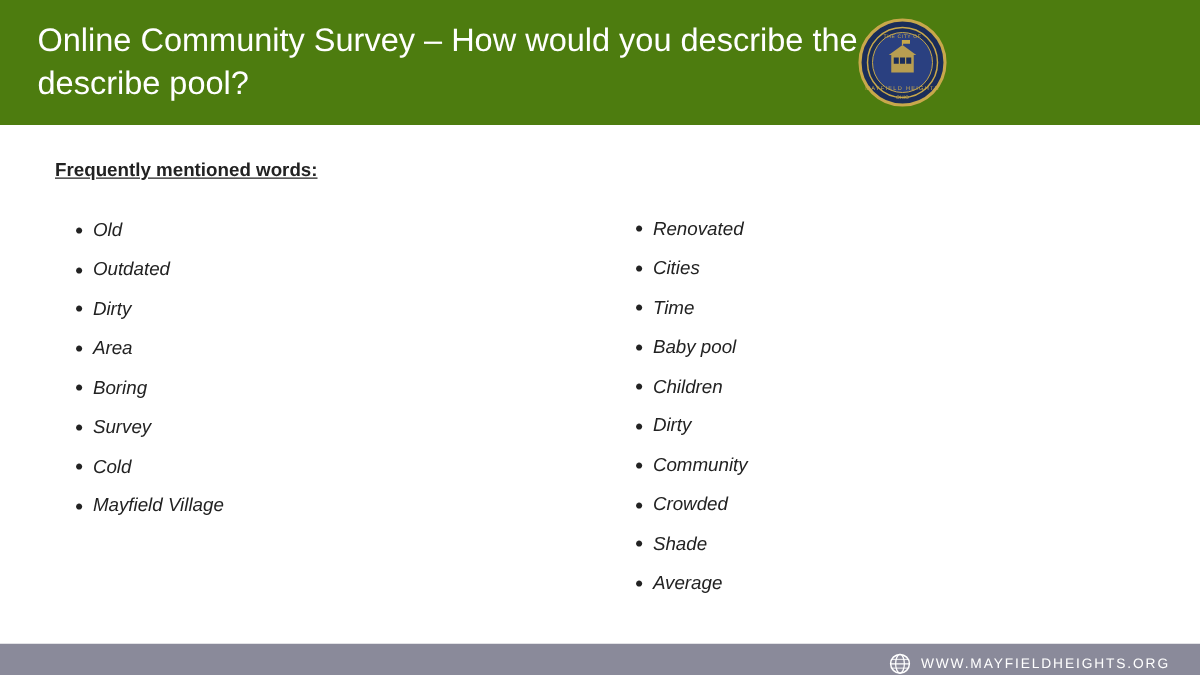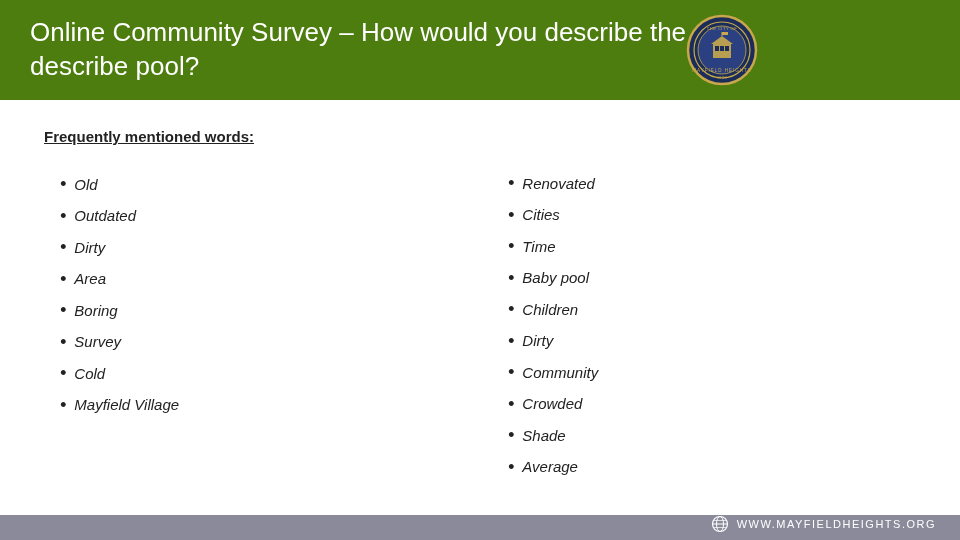--- a/index.html
+++ b/index.html
@@ -88,21 +88,21 @@
       content: '•';
       font-size: 18px;
       color: #222;
       flex-shrink: 0;
     }
 
     .footer {
       background: #8a8a9a;
       height: 32px;
       display: flex;
-      align-items: flex-start;
+      align-items: flex-end;
       justify-content: flex-end;
       padding: 0 24px;
     }
 
     .footer-logo-area {
       display: flex;
       align-items: center;
       gap: 8px;
     }
 

